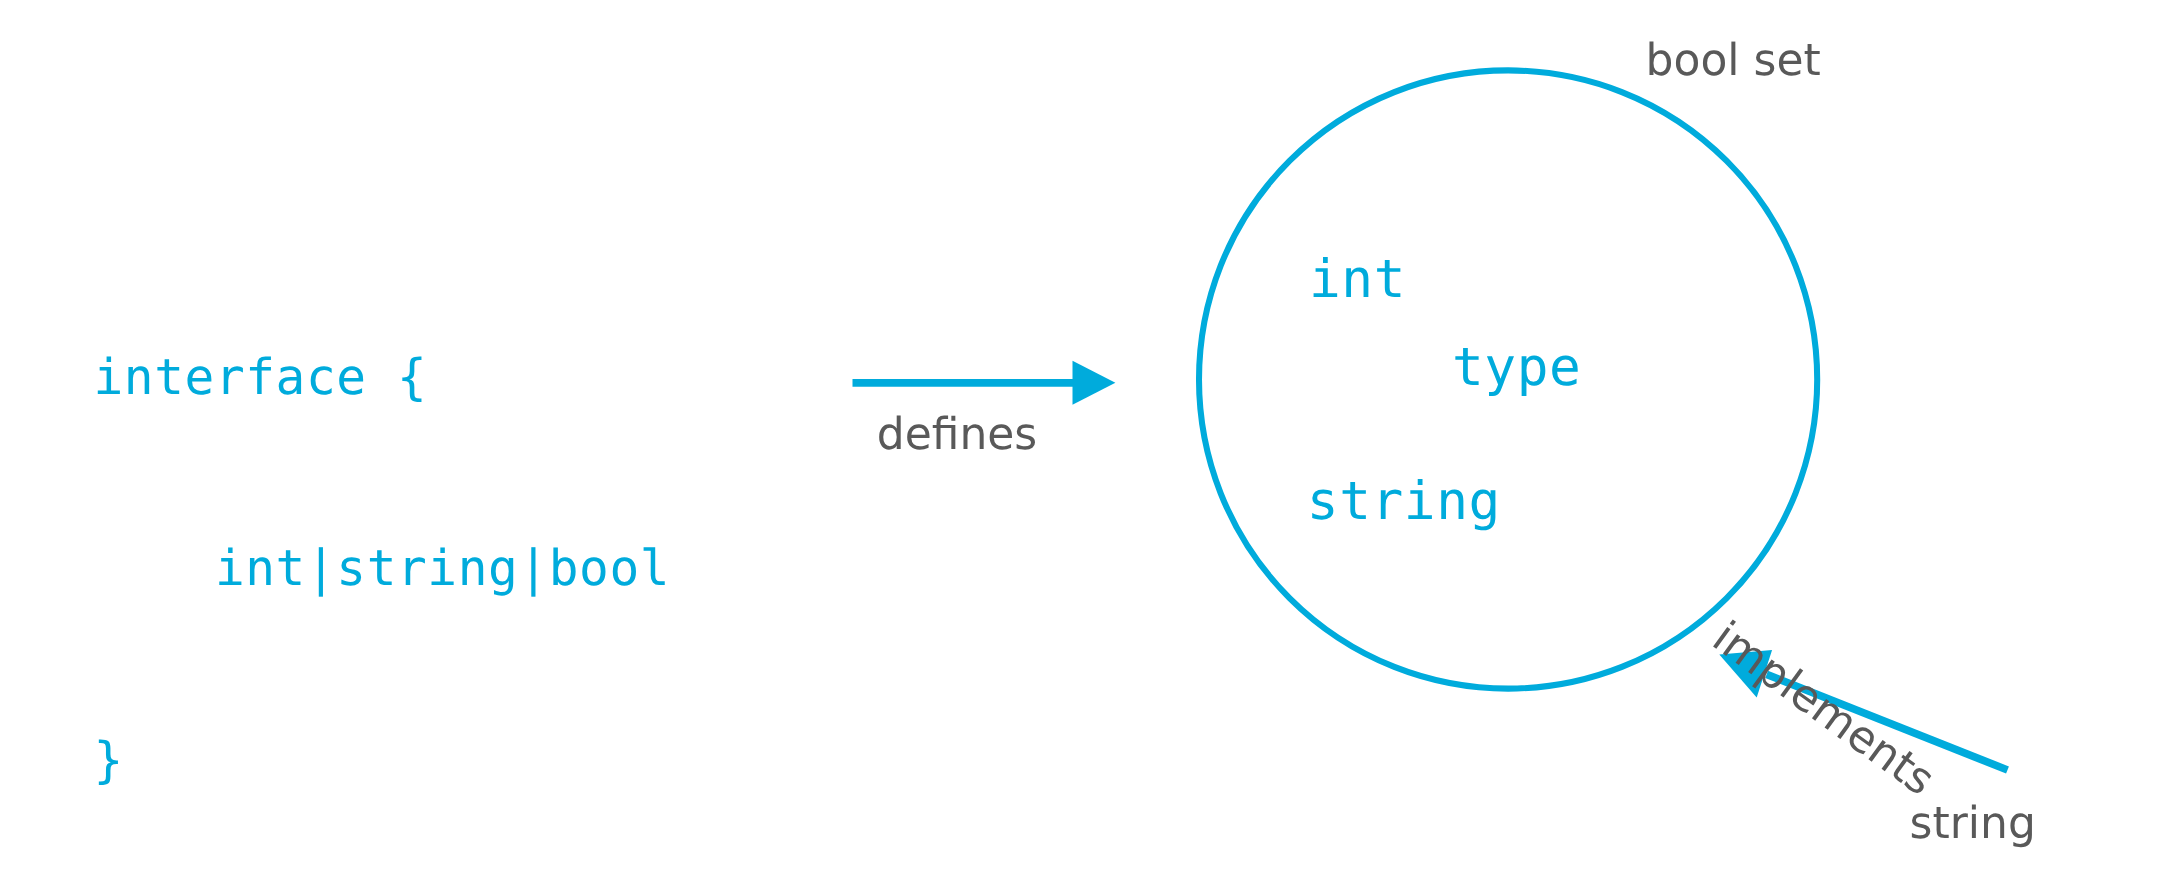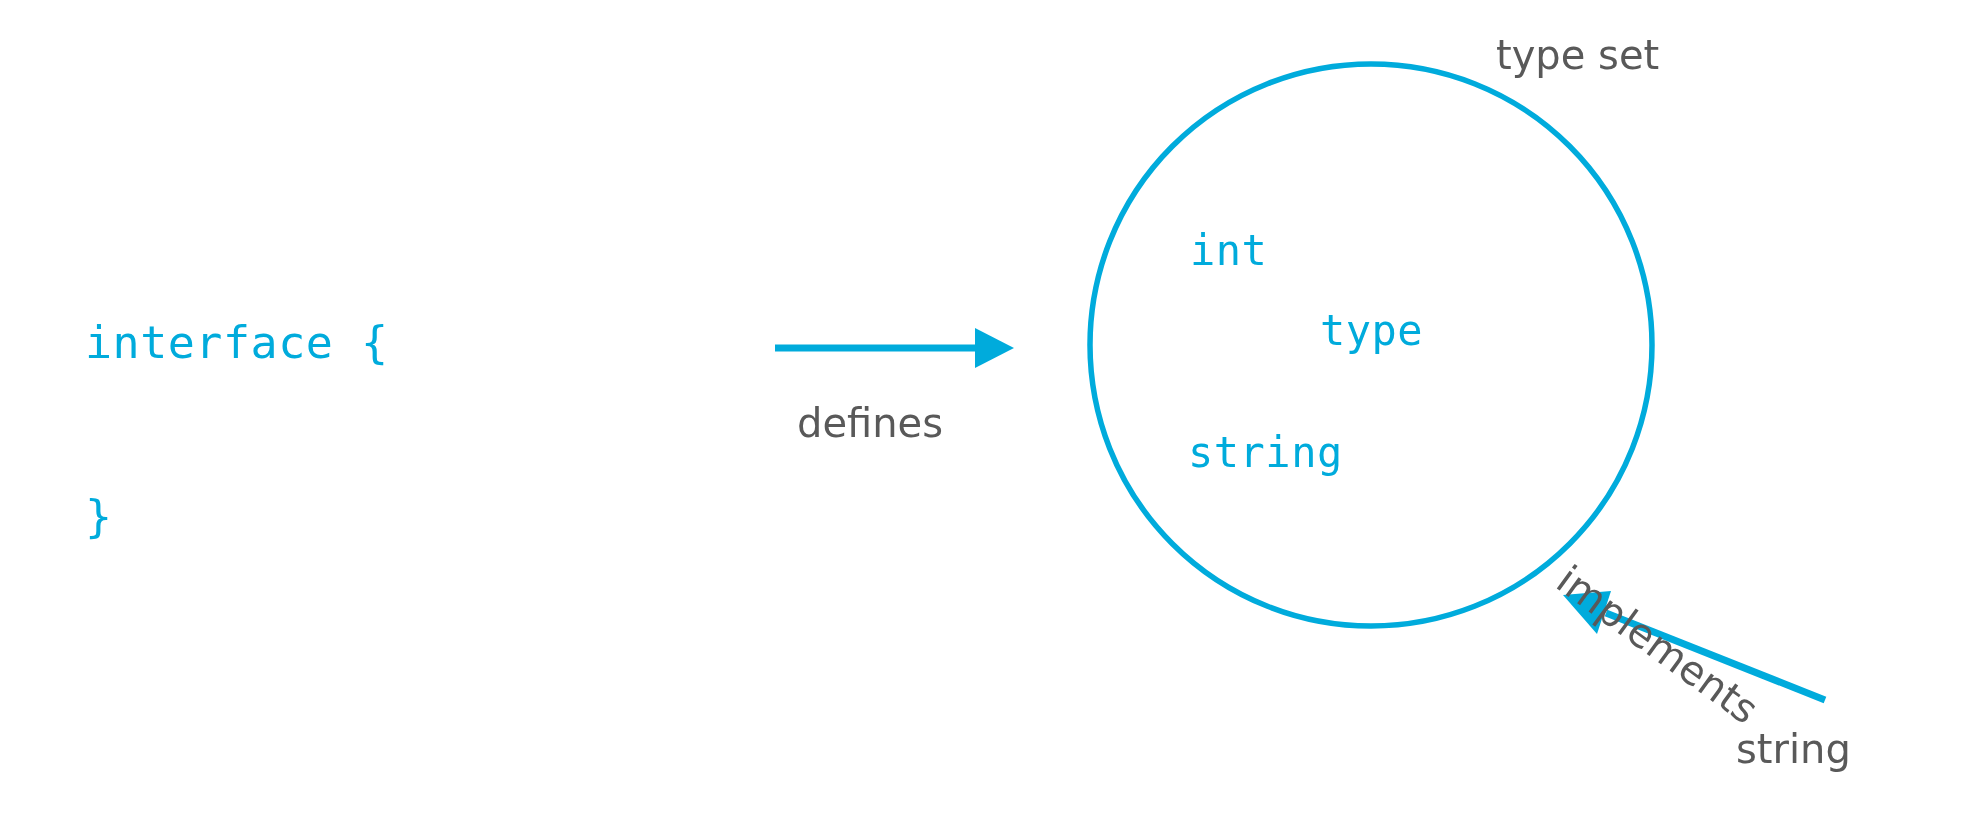--- a/index.html
+++ b/index.html
@@ -36,38 +36,38 @@
     white-space: pre;
     letter-spacing: 0.5px;
   }
   .code-line {
     display: block;
     white-space: pre;
   }
   .type-label {
     position: absolute;
     font-family: "DejaVu Sans Mono", monospace;
-    font-size: 42px;
+    font-size: 48px;
     color: #00abdc;
     white-space: pre;
     letter-spacing: 0.5px;
   }
   .type-int    { left: 1190px; top: 226px; }
   .type-bool   { left: 1320px; top: 306px; }
   .type-string { left: 1188px; top: 428px; }
 
   .gray-label {
     position: absolute;
     font-family: "DejaVu Sans", sans-serif;
     font-size: 40px;
     color: #595959;
     white-space: nowrap;
   }
   .label-typeset    { left: 1496px; top: 32px; }
-  .label-defines    { left: 797px;  top: 372px; margin-top: 28px; }
+  .label-defines    { left: 797px;  top: 372px; }
   .label-string-out { left: 1736px; top: 726px; }
   .label-implements {
     left: 1562px;
     top: 552px;
     transform: rotate(36deg);
     transform-origin: 0 50%;
   }
 </style>
 </head>
 <body>
@@ -80,26 +80,27 @@
 
     <line x1="775" y1="348" x2="980" y2="348" stroke="#00abdc" stroke-width="7" stroke-linecap="butt"></line>
     <polygon points="975,328 1014,348 975,368" fill="#00abdc"></polygon>
 
     <line x1="1825" y1="700" x2="1606" y2="613" stroke="#00abdc" stroke-width="7" stroke-linecap="butt"></line>
     <polygon points="1563,595 1611,591 1597,634" fill="#00abdc"></polygon>
   </svg>
 
   <div class="code-block">
     <span class="code-line">interface {</span>
+    <span class="code-line">    int|string|bool</span>
     <span class="code-line">}</span>
   </div>
 
   <div class="gray-label label-defines">defines</div>
 
-  <div class="gray-label label-typeset">type set</div>
+  <div class="gray-label label-typeset">bool set</div>
 
   <div class="type-label type-int">int</div>
   <div class="type-label type-bool">type</div>
   <div class="type-label type-string">string</div>
 
   <div class="gray-label label-implements">implements</div>
 
   <div class="gray-label label-string-out">string</div>
 
 </div>

